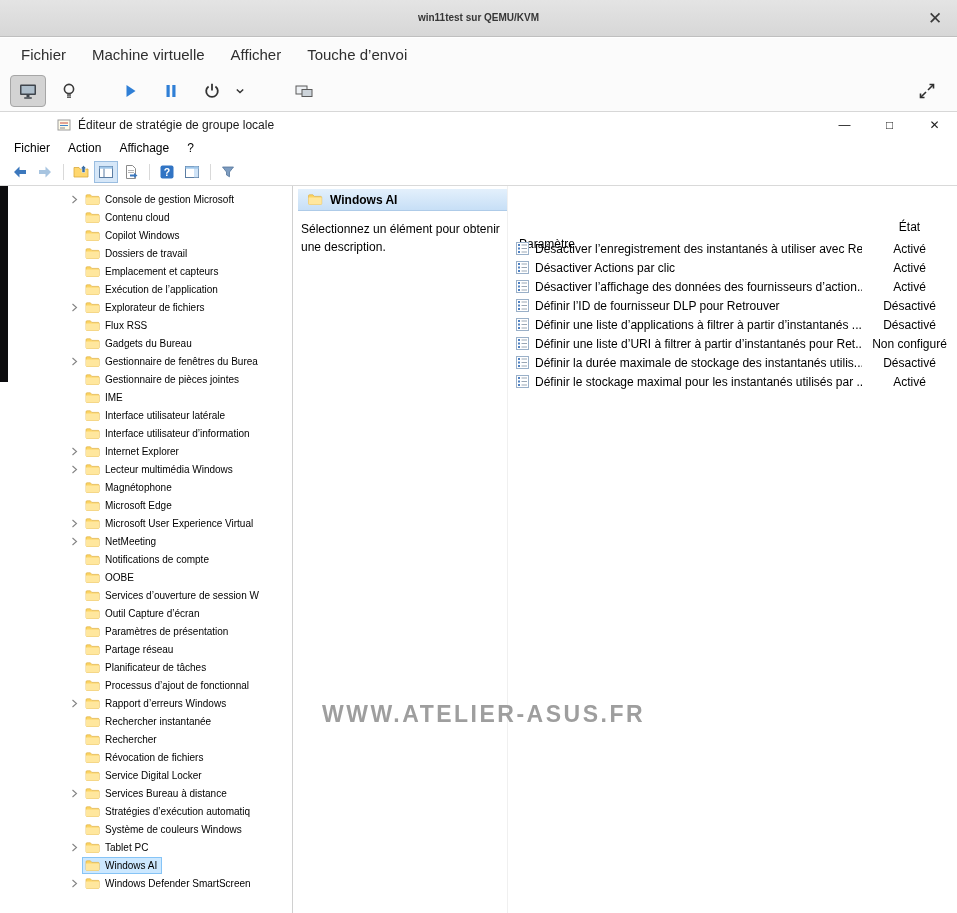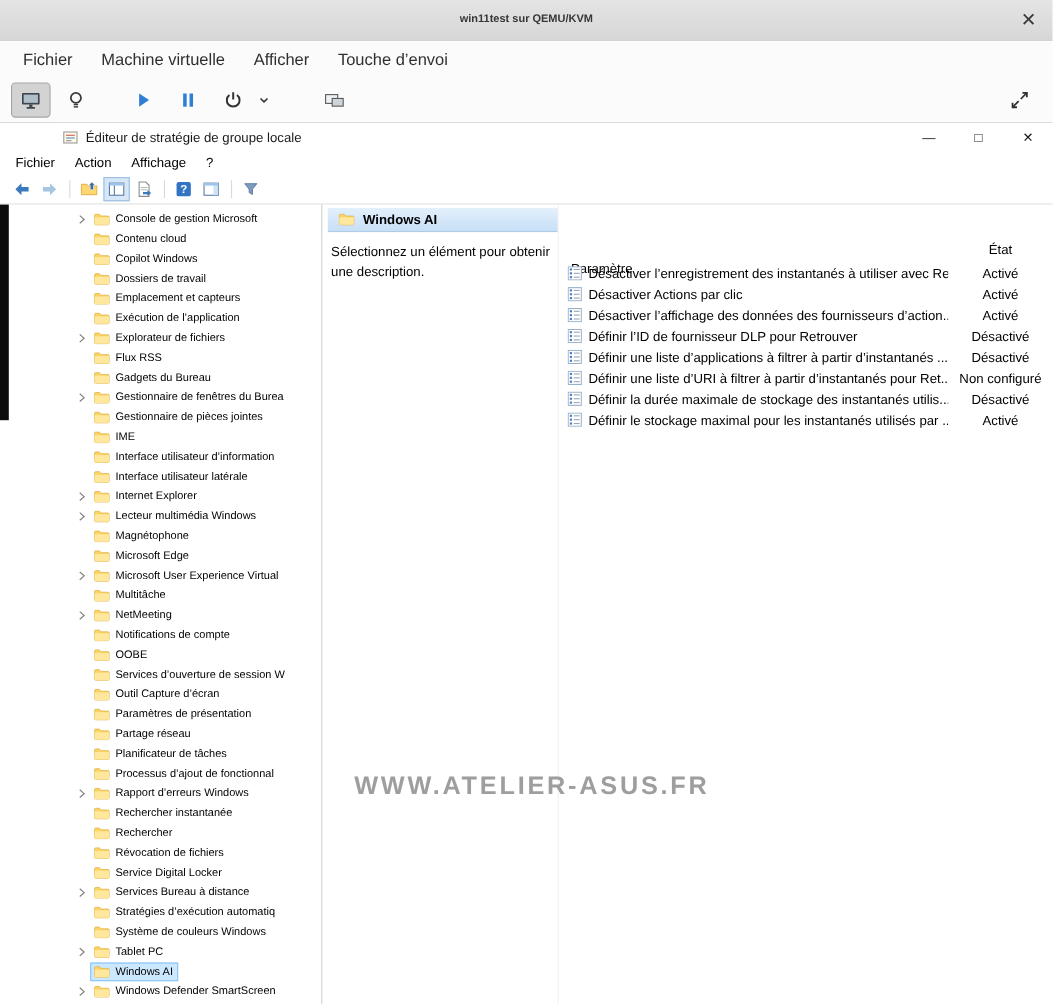--- a/index.html
+++ b/index.html
@@ -498,41 +498,41 @@
                 <path d="M1.5 1 L5.5 4.5 L1.5 8" fill="none" stroke="#838383" stroke-width="1.1"></path>
               </svg>
             </span>
             <span class="node">
               <span class="ficon">
                 <svg width="15" height="13" viewBox="0 0 15 13">
                   <path d="M1 2.8 C1 2.2 1.4 1.8 2 1.8 H5.4 L6.8 3.4 H13.2 C13.8 3.4 14.2 3.8 14.2 4.4 V10.4 C14.2 11 13.8 11.4 13.2 11.4 H2 C1.4 11.4 1 11 1 10.4 Z" fill="#fcd462" stroke="#dfb14a" stroke-width="0.7"></path>
                   <path d="M1 4.6 H14.2 V10.4 C14.2 11 13.8 11.4 13.2 11.4 H2 C1.4 11.4 1 11 1 10.4 Z" fill="#ffe79e"></path>
                 </svg>
               </span>
+              <span class="tlabel">Interface utilisateur latérale</span>
+            </span>
+          </div>
+
+          <div class="tree-row">
+            <span class="chev">
+              <svg width="7" height="9" viewBox="0 0 7 9">
+                <path d="M1.5 1 L5.5 4.5 L1.5 8" fill="none" stroke="#838383" stroke-width="1.1"></path>
+              </svg>
+            </span>
+            <span class="node">
+              <span class="ficon">
+                <svg width="15" height="13" viewBox="0 0 15 13">
+                  <path d="M1 2.8 C1 2.2 1.4 1.8 2 1.8 H5.4 L6.8 3.4 H13.2 C13.8 3.4 14.2 3.8 14.2 4.4 V10.4 C14.2 11 13.8 11.4 13.2 11.4 H2 C1.4 11.4 1 11 1 10.4 Z" fill="#fcd462" stroke="#dfb14a" stroke-width="0.7"></path>
+                  <path d="M1 4.6 H14.2 V10.4 C14.2 11 13.8 11.4 13.2 11.4 H2 C1.4 11.4 1 11 1 10.4 Z" fill="#ffe79e"></path>
+                </svg>
+              </span>
               <span class="tlabel">Interface utilisateur d’information</span>
             </span>
           </div>
 
-          <div class="tree-row">
-            <span class="chev">
-              <svg width="7" height="9" viewBox="0 0 7 9">
-                <path d="M1.5 1 L5.5 4.5 L1.5 8" fill="none" stroke="#838383" stroke-width="1.1"></path>
-              </svg>
-            </span>
-            <span class="node">
-              <span class="ficon">
-                <svg width="15" height="13" viewBox="0 0 15 13">
-                  <path d="M1 2.8 C1 2.2 1.4 1.8 2 1.8 H5.4 L6.8 3.4 H13.2 C13.8 3.4 14.2 3.8 14.2 4.4 V10.4 C14.2 11 13.8 11.4 13.2 11.4 H2 C1.4 11.4 1 11 1 10.4 Z" fill="#fcd462" stroke="#dfb14a" stroke-width="0.7"></path>
-                  <path d="M1 4.6 H14.2 V10.4 C14.2 11 13.8 11.4 13.2 11.4 H2 C1.4 11.4 1 11 1 10.4 Z" fill="#ffe79e"></path>
-                </svg>
-              </span>
-              <span class="tlabel">Interface utilisateur latérale</span>
-            </span>
-          </div>
-
           <div class="tree-row expandable">
             <span class="chev">
               <svg width="7" height="9" viewBox="0 0 7 9">
                 <path d="M1.5 1 L5.5 4.5 L1.5 8" fill="none" stroke="#838383" stroke-width="1.1"></path>
               </svg>
             </span>
             <span class="node">
               <span class="ficon">
                 <svg width="15" height="13" viewBox="0 0 15 13">
                   <path d="M1 2.8 C1 2.2 1.4 1.8 2 1.8 H5.4 L6.8 3.4 H13.2 C13.8 3.4 14.2 3.8 14.2 4.4 V10.4 C14.2 11 13.8 11.4 13.2 11.4 H2 C1.4 11.4 1 11 1 10.4 Z" fill="#fcd462" stroke="#dfb14a" stroke-width="0.7"></path>
@@ -604,36 +604,20 @@
               <span class="ficon">
                 <svg width="15" height="13" viewBox="0 0 15 13">
                   <path d="M1 2.8 C1 2.2 1.4 1.8 2 1.8 H5.4 L6.8 3.4 H13.2 C13.8 3.4 14.2 3.8 14.2 4.4 V10.4 C14.2 11 13.8 11.4 13.2 11.4 H2 C1.4 11.4 1 11 1 10.4 Z" fill="#fcd462" stroke="#dfb14a" stroke-width="0.7"></path>
                   <path d="M1 4.6 H14.2 V10.4 C14.2 11 13.8 11.4 13.2 11.4 H2 C1.4 11.4 1 11 1 10.4 Z" fill="#ffe79e"></path>
                 </svg>
               </span>
               <span class="tlabel">Microsoft User Experience Virtual</span>
             </span>
           </div>
 
-          <div class="tree-row">
-            <span class="chev">
-              <svg width="7" height="9" viewBox="0 0 7 9">
-                <path d="M1.5 1 L5.5 4.5 L1.5 8" fill="none" stroke="#838383" stroke-width="1.1"></path>
-              </svg>
-            </span>
-            <span class="node">
-              <span class="ficon">
-                <svg width="15" height="13" viewBox="0 0 15 13">
-                  <path d="M1 2.8 C1 2.2 1.4 1.8 2 1.8 H5.4 L6.8 3.4 H13.2 C13.8 3.4 14.2 3.8 14.2 4.4 V10.4 C14.2 11 13.8 11.4 13.2 11.4 H2 C1.4 11.4 1 11 1 10.4 Z" fill="#fcd462" stroke="#dfb14a" stroke-width="0.7"></path>
-                  <path d="M1 4.6 H14.2 V10.4 C14.2 11 13.8 11.4 13.2 11.4 H2 C1.4 11.4 1 11 1 10.4 Z" fill="#ffe79e"></path>
-                </svg>
-              </span>
-              <span class="tlabel">Multitâche</span>
-            </span>
-          </div>
 
           <div class="tree-row expandable">
             <span class="chev">
               <svg width="7" height="9" viewBox="0 0 7 9">
                 <path d="M1.5 1 L5.5 4.5 L1.5 8" fill="none" stroke="#838383" stroke-width="1.1"></path>
               </svg>
             </span>
             <span class="node">
               <span class="ficon">
                 <svg width="15" height="13" viewBox="0 0 15 13">

